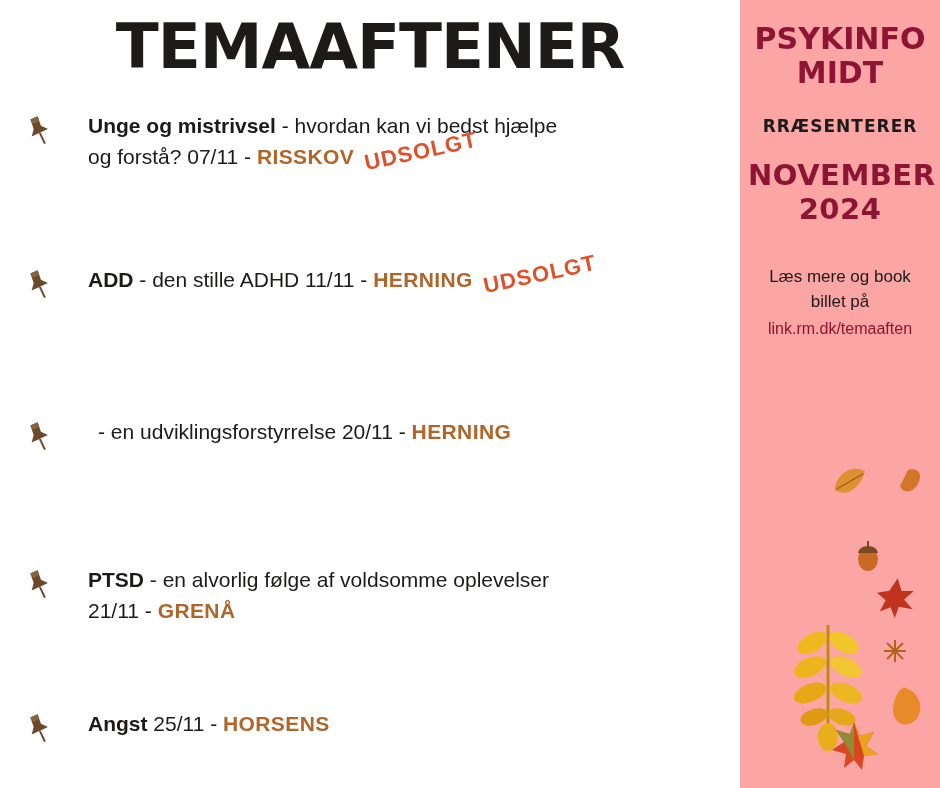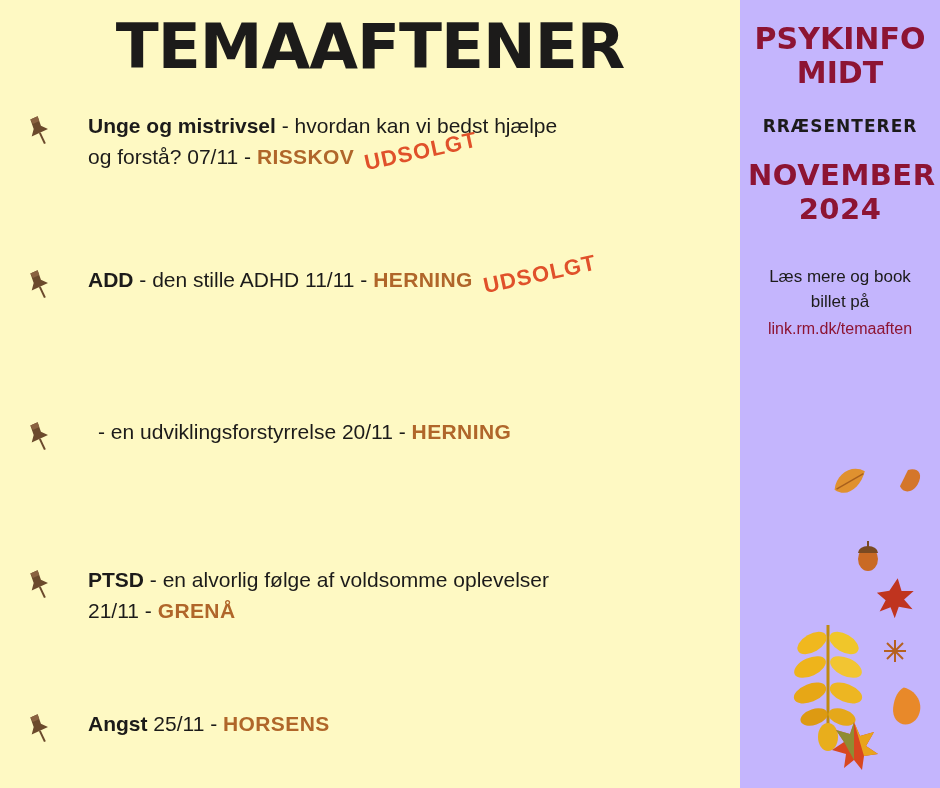--- a/index.html
+++ b/index.html
@@ -17,21 +17,21 @@
     position: relative;
     width: 940px;
     height: 788px;
     display: flex;
   }
   
   .left {
     position: relative;
     width: 740px;
     height: 788px;
-    background: #fef9c3;
+    background: #ffffff;
     box-sizing: border-box;
   }
   .title {
     font-family: "DejaVu Sans", sans-serif;
     font-weight: bold;
     font-size: 63px;
     letter-spacing: -1px;
     color: #1c1b1a;
     text-align: center;
     padding-top: 14px;
@@ -79,21 +79,21 @@
     transform-origin: left bottom;
     margin-left: 14px;
     position: relative;
     top: 6px;
   }
   
   .right {
     position: relative;
     width: 200px;
     height: 788px;
-    background: #c4b5fd;
+    background: #fca5a5;
     overflow: hidden;
   }
   .right-inner {
     position: relative;
     z-index: 3;
     padding: 16px 8px 0 8px;
     text-align: center;
   }
   .brand {
     font-family: "DejaVu Sans", sans-serif;

